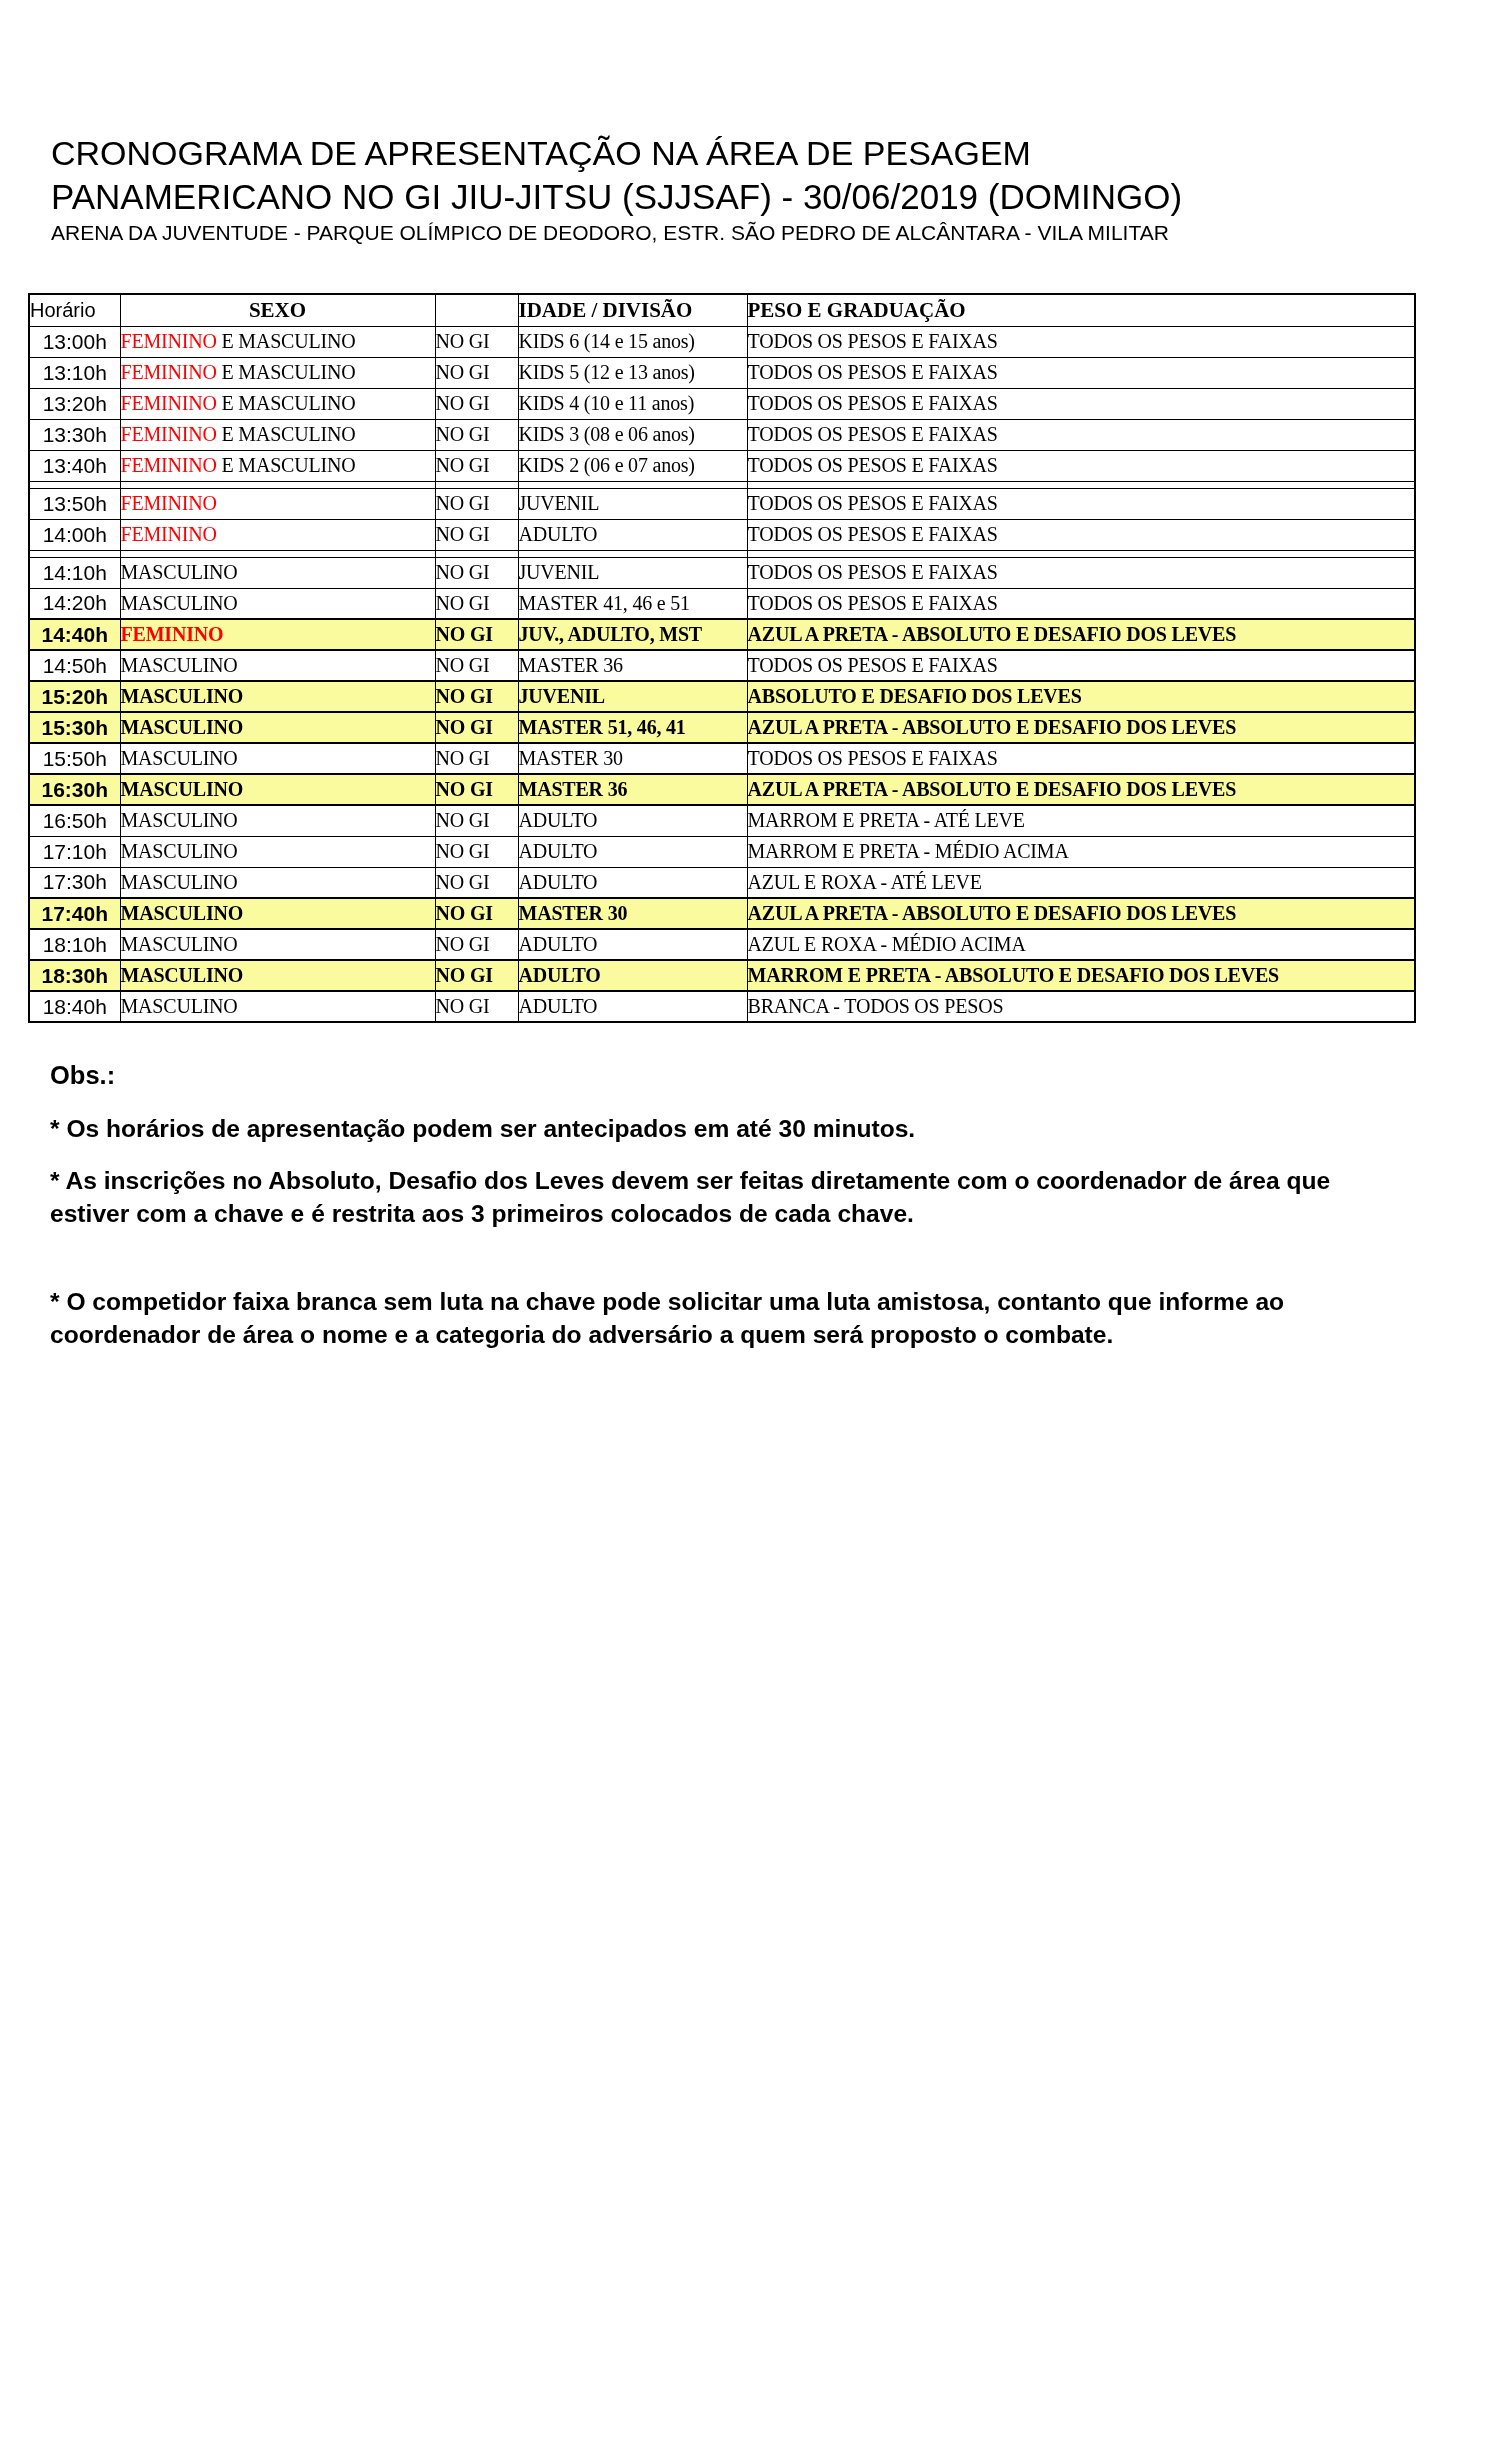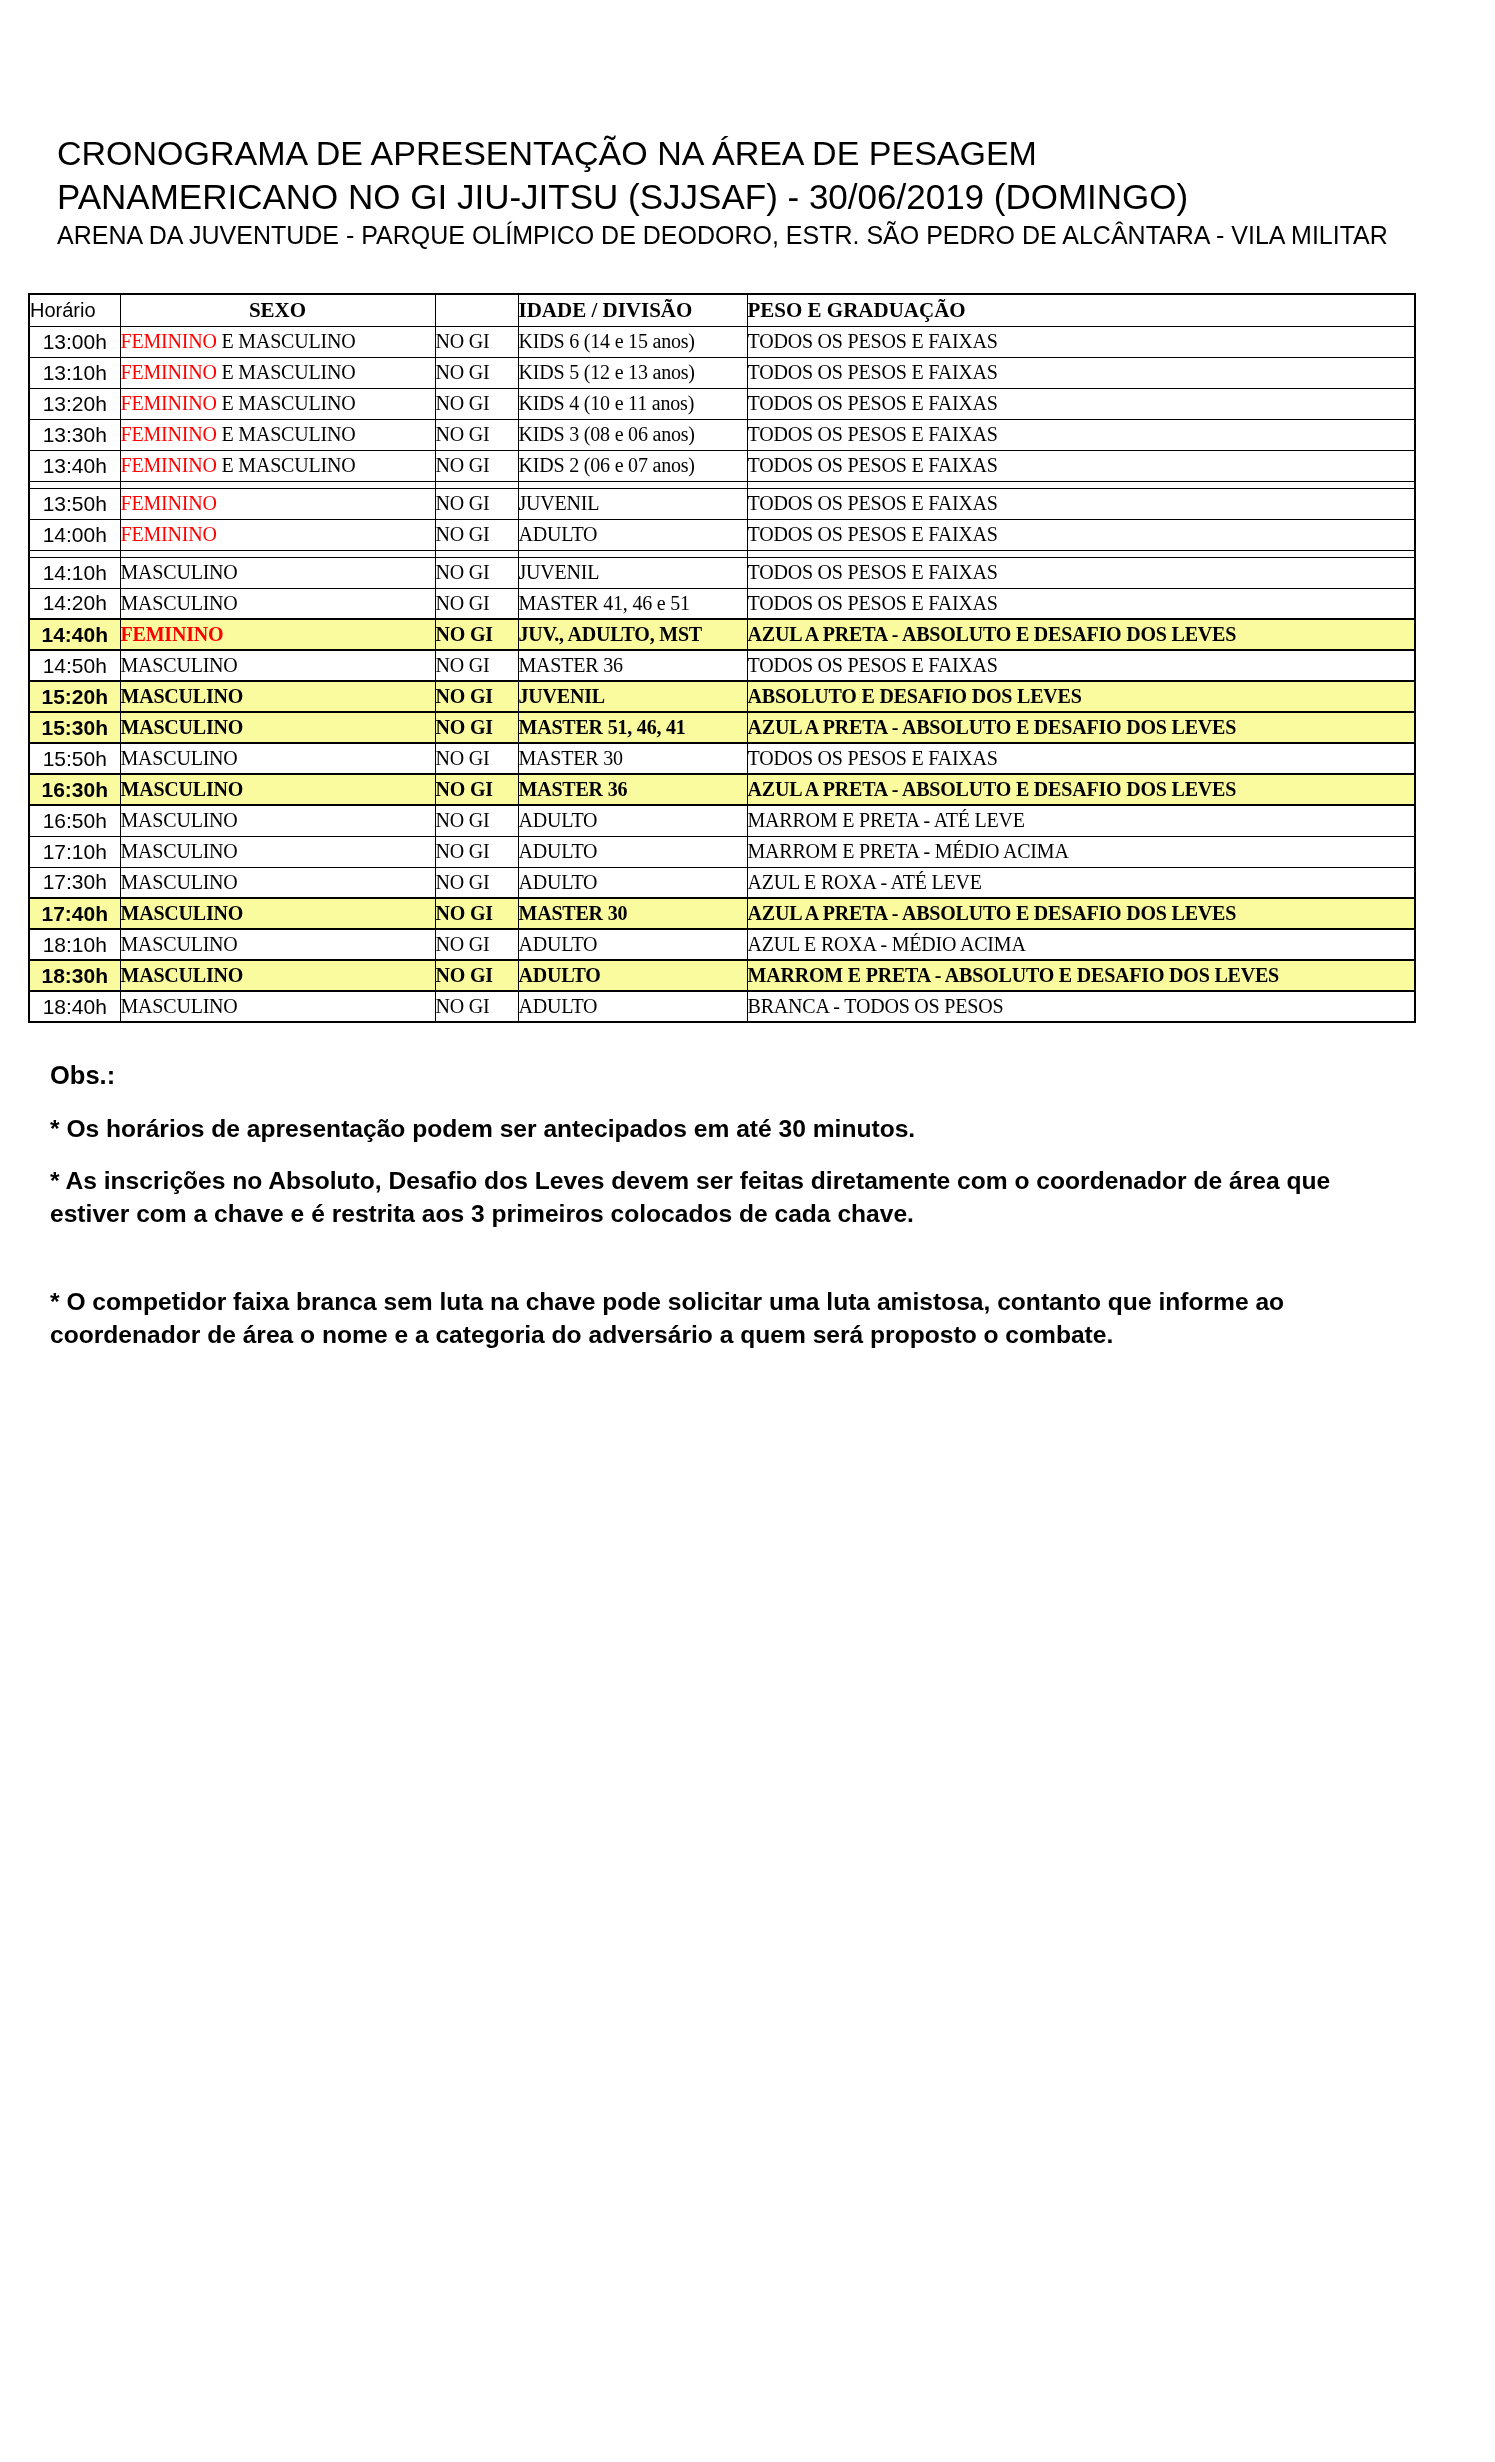--- a/index.html
+++ b/index.html
@@ -2,24 +2,24 @@
 <html style="--hl: #FAFA9E; --red: #FF0000;font-size:14px"><head>
 <meta charset="utf-8">
 <style>
   html,body { margin:0; padding:0; background:#ffffff; }
   .page {
     position:relative; width:1495px; height:2462px; background:#ffffff;
     overflow:hidden; color:#000;
   }
   
   .title-line { position:absolute; left:51px; white-space:nowrap;
-    font-family:"Liberation Sans", sans-serif; color:#000;margin-left:6px; }
+    font-family:"Liberation Sans", sans-serif; color:#000; }
   .t1 { top:134px; font-size:34px; }
   .t2 { top:177px; font-size:35px; }
-  .t3 { top:221px; font-size:25px; }
+  .t3 { top:221px; font-size:21px; }
 
   
   table.sched {
     position:absolute; left:28px; top:293px;
     border-collapse:collapse; table-layout:fixed;
     border:2.6px solid #000;
   }
   table.sched td, table.sched th {
     border:1.8px solid #000; padding:0; overflow:hidden; white-space:nowrap;
     vertical-align:middle;

